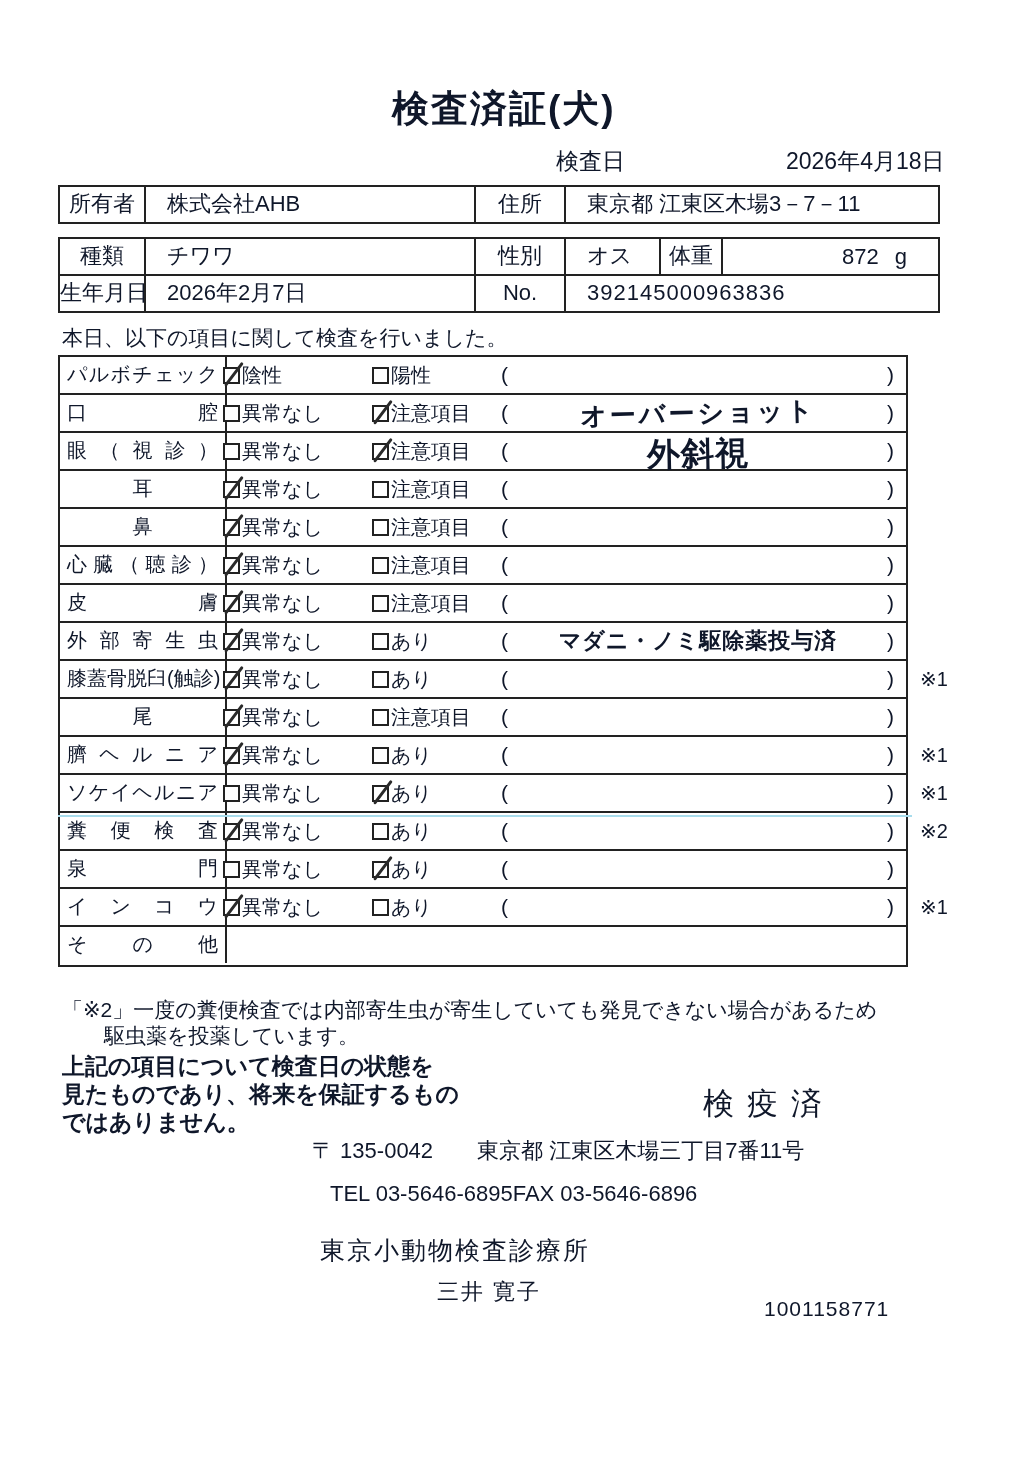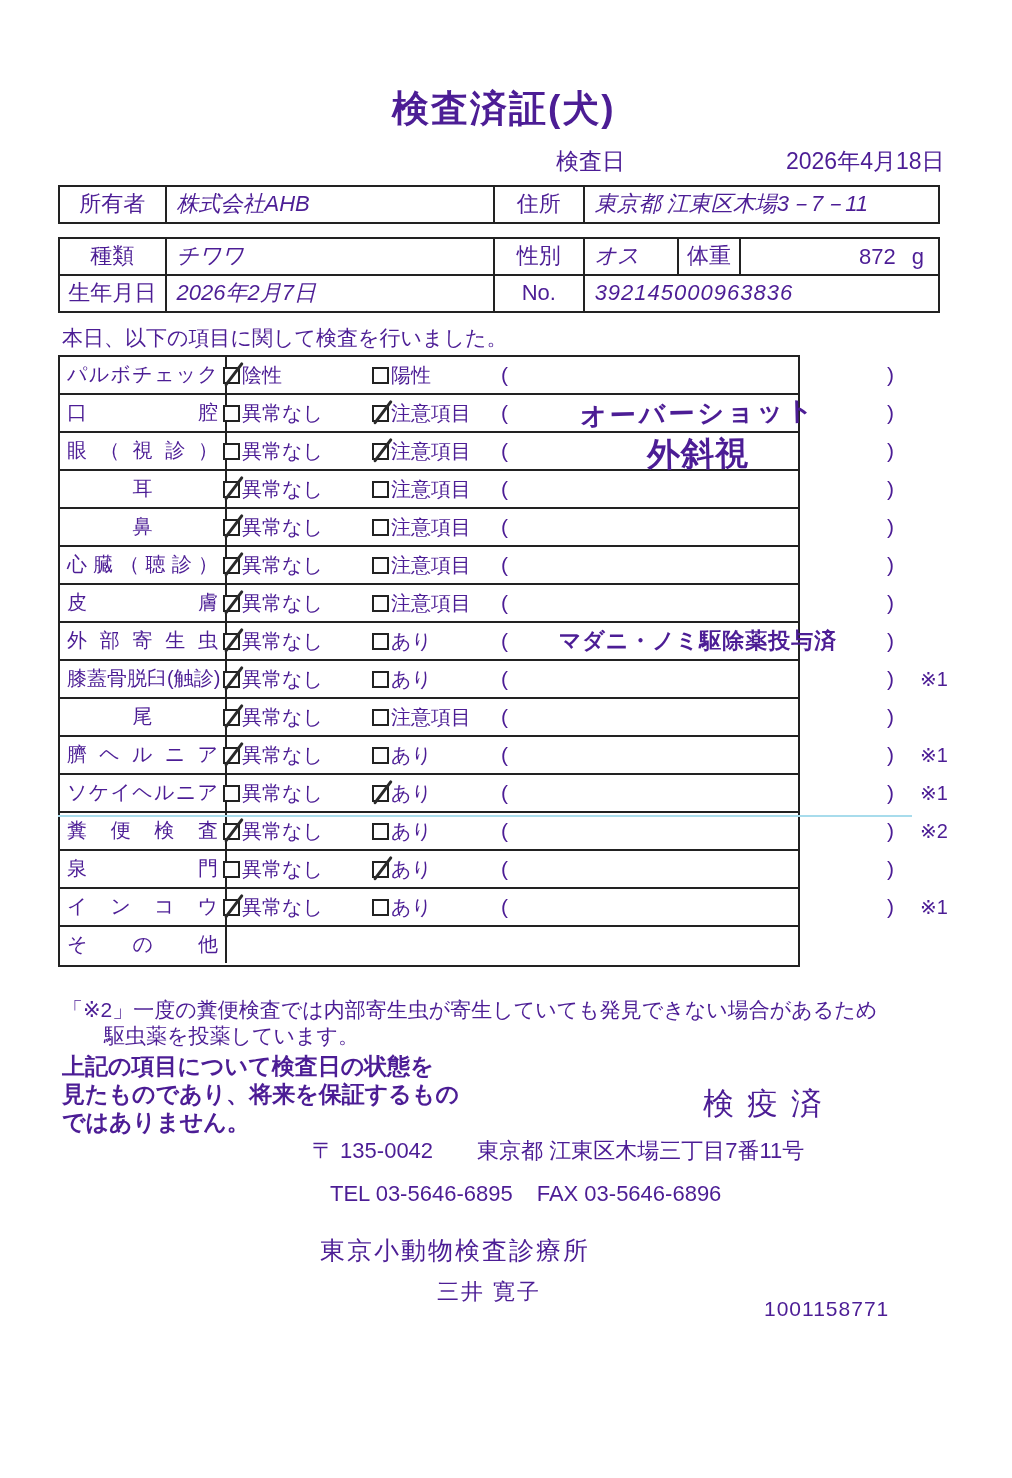--- a/index.html
+++ b/index.html
@@ -1,45 +1,45 @@
 <!DOCTYPE html>
 <html lang="ja"><head>
 <meta charset="utf-8">
 <style>
   * { margin:0; padding:0; box-sizing:border-box; }
   html,body { background:#fff; }
   .page {
     position:relative; width:1012px; height:1478px; background:#fff;
     font-family:"Liberation Sans","DejaVu Sans",sans-serif;
-    color:#4c1d95; overflow:hidden;
+    color:#0f172a; overflow:hidden;
   }
   .abs { position:absolute; }
 
   
   .doc-title { left:392px; top:84px; font-size:37px; font-weight:bold; letter-spacing:2px; }
   .insp-date-label { left:556px; top:146px; font-size:23px; }
   .insp-date-value { left:786px; top:146px; font-size:23px; }
 
   
   .info-table { left:58px; width:882px; border:2px solid #222; background:#fff; }
   .itr { display:flex; }
   .itr + .itr { border-top:2px solid #222; }
   .cell { height:34px; line-height:33px; font-size:22px; overflow:hidden; white-space:nowrap; }
   .tall .cell { height:35px; line-height:34px; }
   .cell.lbl { text-align:center; }
-  .cell.val { padding-left:10px;font-style:italic; }
+  .cell.val { padding-left:21px; }
   .bR { border-right:2px solid #222; }
-  .w107{width:107px;} .w330{width:330px;} .w90{width:90px;}
+  .w107{width:86px;} .w330{width:330px;} .w90{width:90px;}
   .w355{width:355px;} .w95{width:95px;} .w62{width:62px;} .w198{width:198px;}
   .weight-cell { display:flex; justify-content:flex-end; align-items:center; gap:16px; padding-right:14px; }
 
   .intro-line { left:62px; top:324px; font-size:21px; }
 
   
-  .check-table { left:58px; top:355px; width:742px; border:2px solid #222; background:#fff; }
+  .check-table { left:58px; top:355px; width:850px; border:2px solid #222; background:#fff; }
   .crow { position:relative; height:38px; border-bottom:2px solid #222; }
   .crow:last-child { border-bottom:none; }
   .row-label {
     position:absolute; left:0; top:0; width:167px; height:36px;
     border-right:2px solid #222; padding:0 7px; line-height:35px; font-size:20px;
     text-align:justify; text-align-last:justify; white-space:nowrap; overflow:hidden;
   }
   .row-label.center { text-align:center; text-align-last:center; }
   .opt { position:absolute; top:0; height:36px; display:flex; align-items:center; font-size:20px; white-space:nowrap; }
   .opt1 { left:163px; } .opt2 { left:312px; }
@@ -56,21 +56,21 @@
   .note.handwritten-large { font-size:33px; font-weight:700; letter-spacing:1px; transform:rotate(-1deg); line-height:42px; }
   .ref { position:absolute; left:860px; top:0; width:70px; line-height:36px; font-size:20px; }
   .scan-line { position:absolute; left:-2px; width:854px; height:2px; background:#a8dcec; top:458px; z-index:1; }
 
   
   .fn { left:62px; font-size:21px; white-space:nowrap; }
   .fn1 { top:966px; } .fn2 { top:996px; } .fn3 { top:1022px; left:104px; }
   .disclaimer { left:62px; top:1052px; font-size:23px; font-weight:bold; line-height:28px; white-space:nowrap; }
   .stamp { left:703px; top:1083px; font-size:31px; letter-spacing:13px; font-weight:500; white-space:nowrap; }
   .addr-line { left:312px; top:1136px; font-size:22px; display:flex; gap:44px; white-space:nowrap; }
-  .tel-line { left:330px; top:1181px; font-size:22px; display:flex; gap:24px; white-space:nowrap; }
+  .tel-line { left:330px; top:1181px; font-size:22px; display:flex; white-space:nowrap; }
   .clinic { left:320px; top:1234px; font-size:25px; letter-spacing:2px; white-space:nowrap; }
   .examiner { left:437px; top:1269px; font-size:22px; letter-spacing:2px; white-space:nowrap;margin-top:8px; }
   .serial { left:764px; top:1297px; font-size:21px; letter-spacing:1px; }
 </style>
 </head>
 <body>
 
 <div class="page">
 
   <div class="abs doc-title">検査済証(犬)</div>

